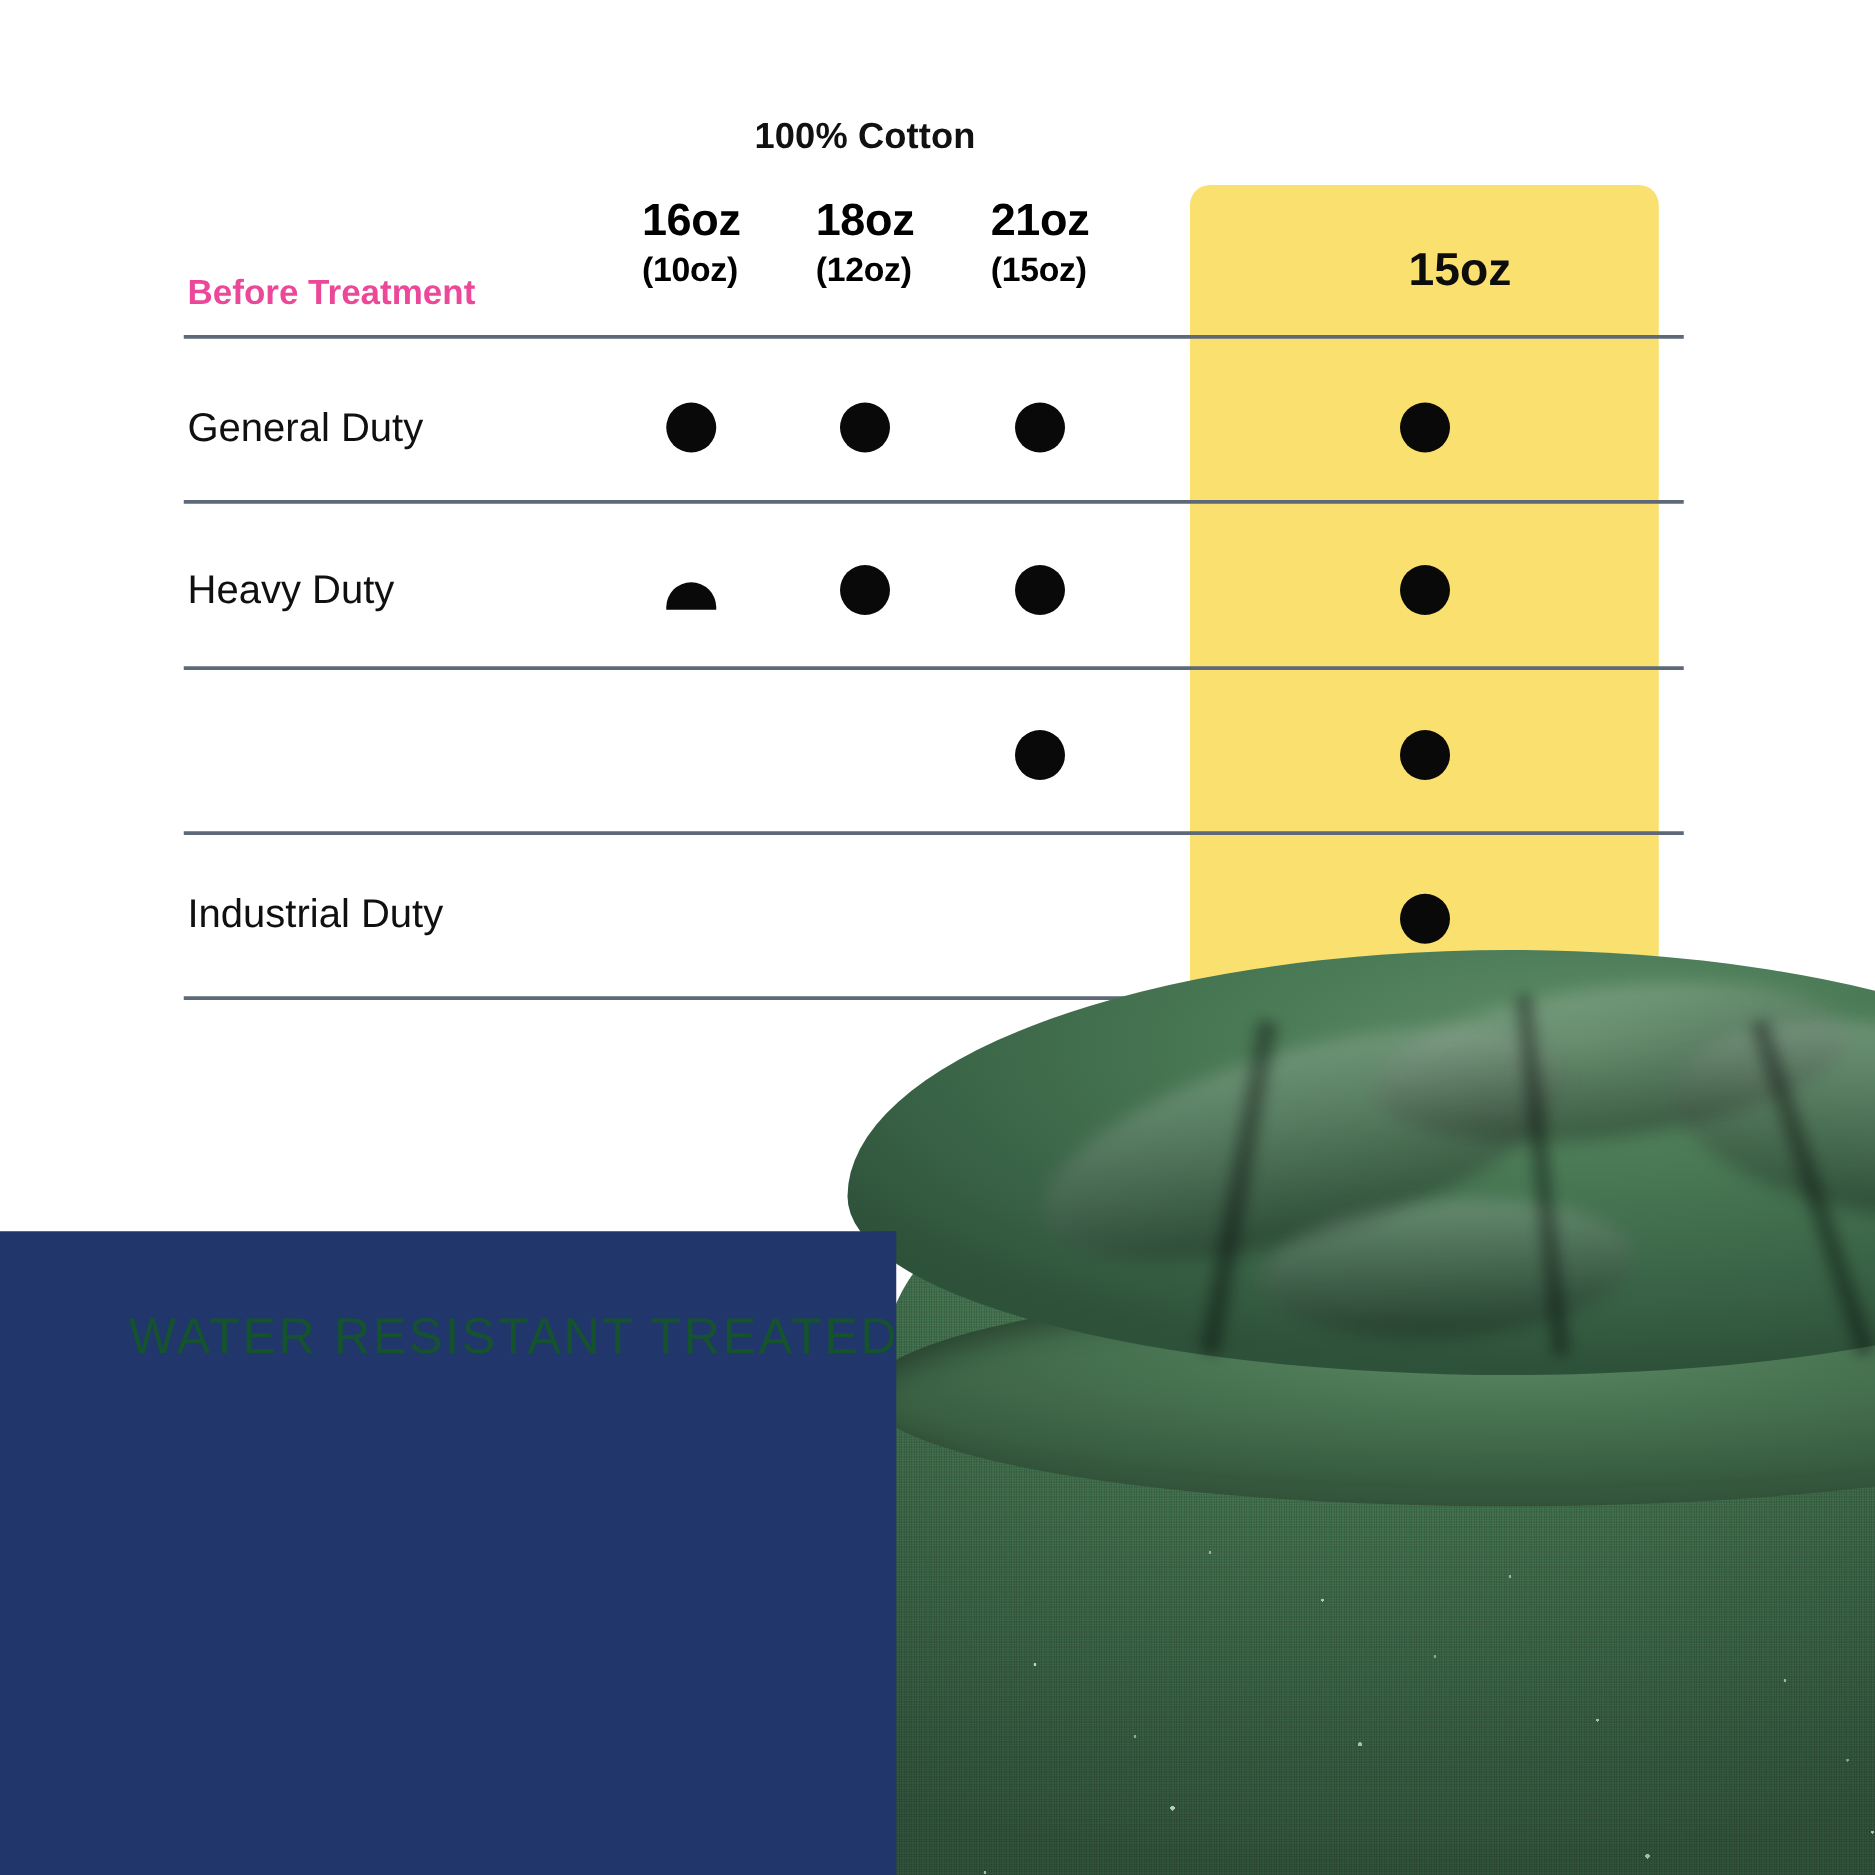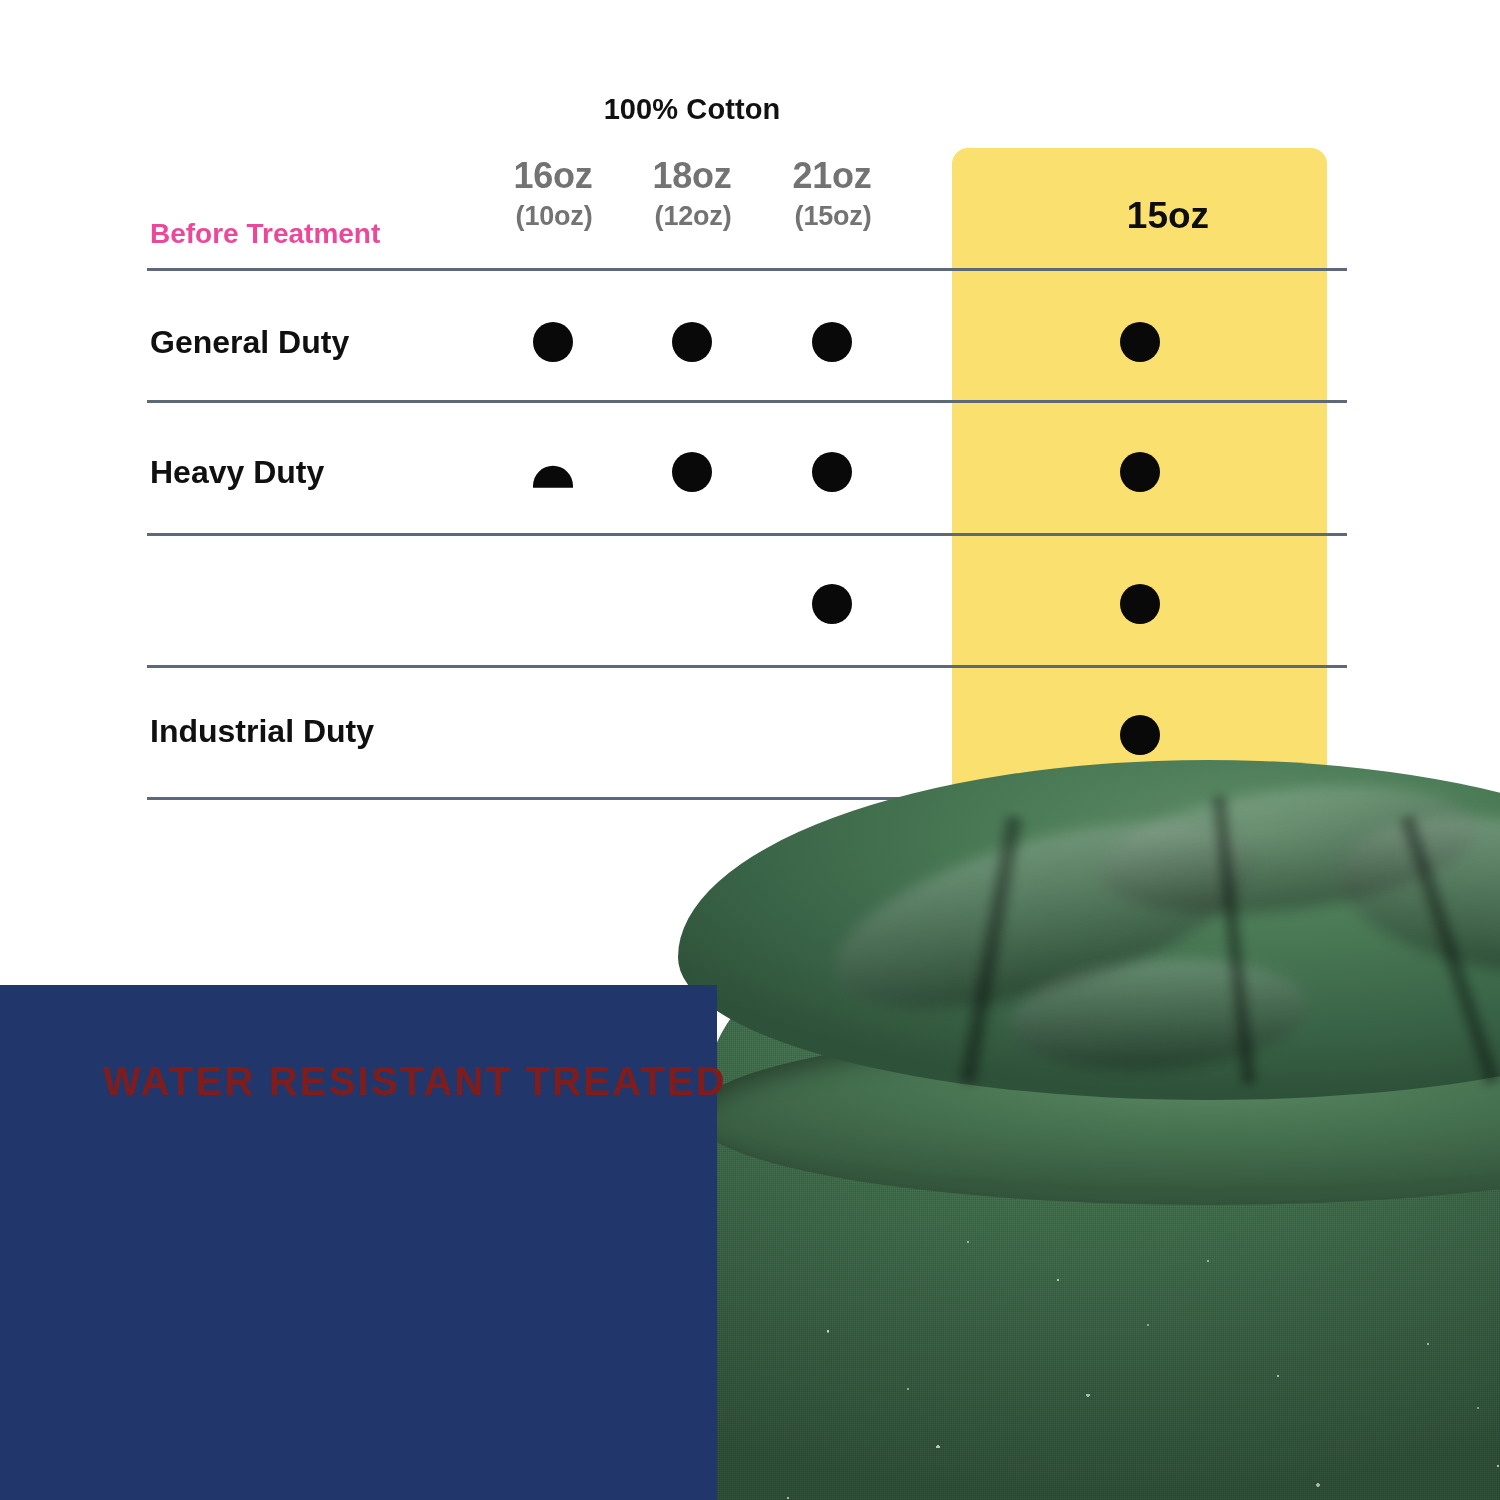--- a/index.html
+++ b/index.html
@@ -140,23 +140,23 @@
     text-align:center;
     transform:translateX(-50%);
     white-space:nowrap;
   }
   #grp-cotton{ left:692px; top:93px; }
   #grp-poly{ left:1140px; top:93px; }
 
   .col-head{
     position:absolute;
     transform:translateX(-50%);
-    text-align:right;
-    white-space:nowrap;
-    color:#737373;
+    text-align:left;
+    white-space:nowrap;
+    color:#000000;
   }
   .col-head .oz{ font-weight:800; font-size:36px; line-height:42px; letter-spacing:-.3px;}
   .col-head .sub{ font-weight:800; font-size:27px; line-height:38px; letter-spacing:-.2px;}
   #col-16{ left:553px; top:155px; }
   #col-18{ left:692px; top:155px; }
   #col-21{ left:832px; top:155px; }
 
   #col-15{
     position:absolute;
     left:1140px; top:195px;
@@ -175,21 +175,21 @@
 
   .rule{
     position:absolute;
     left:147px; width:1200px; height:3px;
     background:#5d6878;
   }
 
   .row-label{
     position:absolute;
     left:150px;
-    font-weight:700; font-size:32px;
+    font-weight:400; font-size:32px;
     color:#101010;
     white-space:nowrap;
     transform:translateY(-50%);
   }
 
   .dot{
     position:absolute;
     width:40px; height:40px;
     border-radius:50%;
     background:#090909;
@@ -204,27 +204,26 @@
   
   #blue-banner{
     position:absolute;
     left:0; top:985px;
     width:717px; height:515px;
     z-index:4;
   }
   #banner-eyebrow{
     position:absolute;
     left:103px; top:1047px;
-    font-weight:700;
+    font-weight:400;
     font-size:40px;
     letter-spacing:2.2px;
-    color:#7f1d1d;
+    color:#14532d;
     white-space:nowrap;
     z-index:5;
-    margin-top:12px;
   }
   #banner-title{
     position:absolute;
     left:110px; top:1125px;
     font-weight:800;
     font-size:108px;
     line-height:104px;
     letter-spacing:1px;
     color:#ffffff;
     white-space:nowrap;

